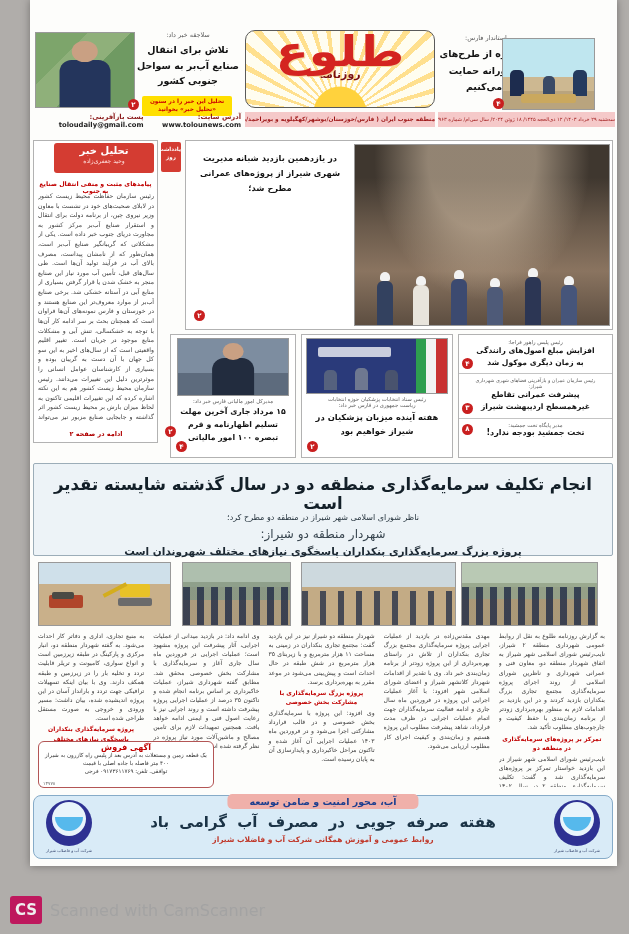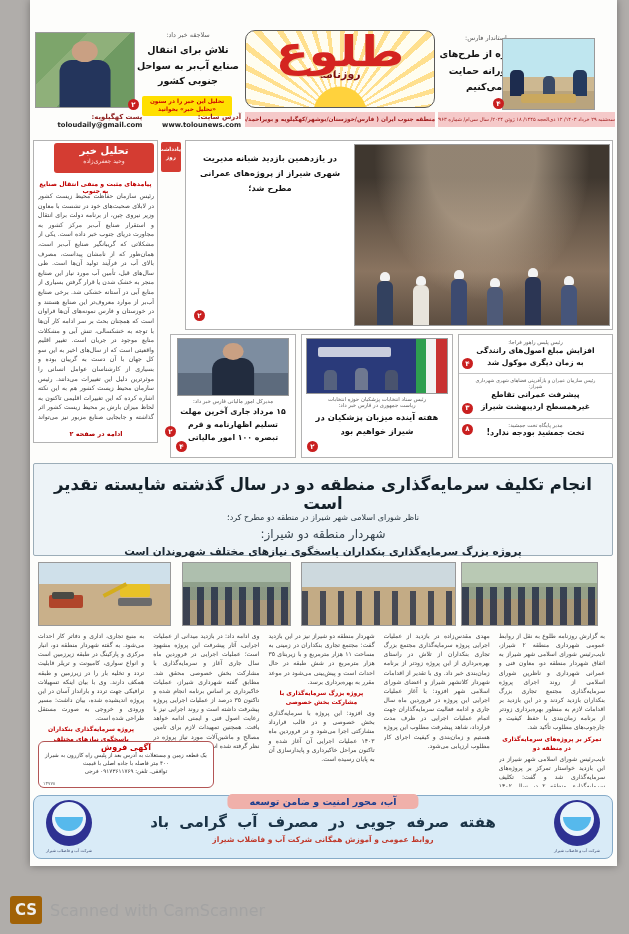--- a/index.html
+++ b/index.html
@@ -49,21 +49,21 @@
   <div class="abs" style="left:112px; top:96px; width:90px; height:20px; background:#ffdf00; color:#c00;
               font-size:5.8px; font-weight:bold; text-align:center; padding:2px 3px; line-height:1.3; border-radius:2px;">تحلیل این خبر را در ستون «تحلیل خبر» بخوانید</div>
   <div class="ref" style="left:98px; top:99px;">۲</div>
   <div class="abs" style="left:3px; top:114px; width:208px; height:13px; display:flex; justify-content:space-between;
               font-size:6.8px; font-weight:bold; align-items:center;">
     <span>
       <span style="color:#8b1a1a;">آدرس سایت:</span>
       <span style="color:#222;">www.tolounews.com</span>
     </span>
     <span>
-      <span style="color:#8b1a1a;">پست کهگیلویه:</span>
+      <span style="color:#8b1a1a;">پست بازآفرینی:</span>
       <span style="color:#222;">toloudaily@gmail.com</span>
     </span>
   </div>
 
   <div class="abs" style="left:215px; top:30px; width:190px; height:78px; border:1.5px solid #5a5a5a; border-radius:10px;
               background:
                 radial-gradient(circle at 50% 108%, #ffd23d 0 26px, rgba(255,210,61,0) 27px),
                 repeating-conic-gradient(from -90deg at 50% 115%, rgba(255,195,45,.50) 0 3deg, rgba(255,252,235,0) 3deg 9deg),
                 #fffdf0;
               overflow:hidden; text-align:center;">
@@ -235,15 +235,15 @@
     <div class="wlogo" style="left:10px; top:4px;">
       <div class="ring"></div>
         <div class="cut"></div>
         <div class="wave"></div>
       <div class="cap">شرکت آب و فاضلاب شیراز</div>
     </div>
   </div>
 
 </div>
 
-<div class="abs" style="left:10px; top:896px; width:32px; height:28px; background:#a16207; color:#efefef; font-weight:bold;
+<div class="abs" style="left:10px; top:896px; width:32px; height:28px; background:#be185d; color:#efefef; font-weight:bold;
             font-size:15px; display:flex; align-items:center; justify-content:center; border-radius:3px;">CS</div>
 <div class="abs" style="left:50px; top:901px; font-size:16px; color:#a3a3a3;">Scanned with CamScanner</div>
 
 </body></html>

